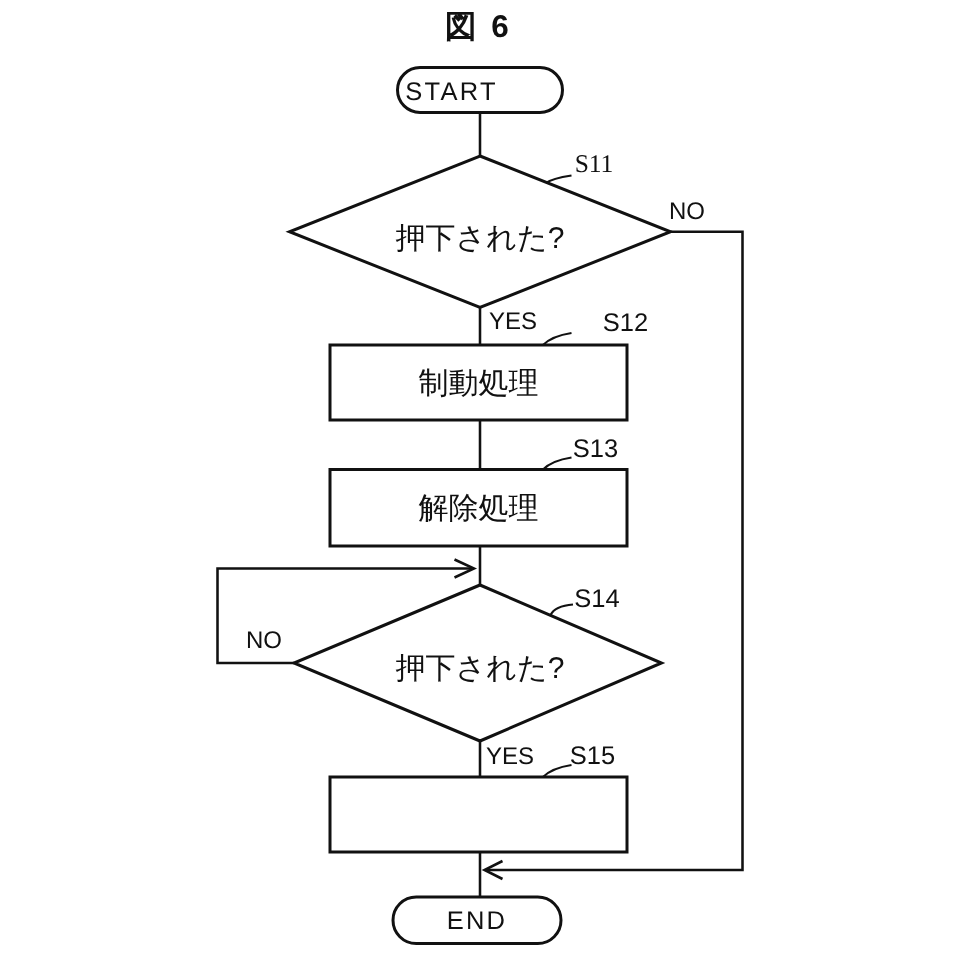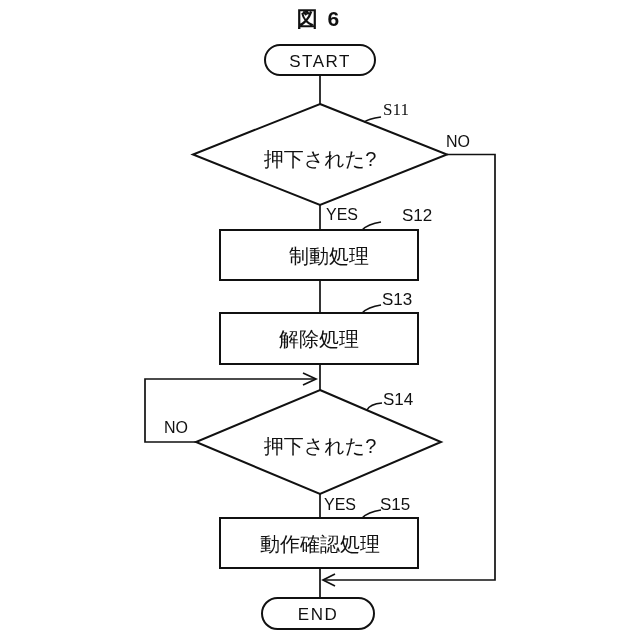--- a/index.html
+++ b/index.html
@@ -54,39 +54,38 @@
 
     <path class="leader" d="M381 117 Q368 119 364 122"></path>
     <path class="leader" d="M381 222 Q368 224 362 230"></path>
     <path class="leader" d="M381 305 Q368 307 362 313"></path>
     <path class="leader" d="M382 403 Q370 404 367 410"></path>
     <path class="leader" d="M381 510 Q368 512 362 518"></path>
   </svg>
 
   <div class="t title" style="left:319px; top:18px;">図 6</div>
 
-  <div class="t term" style="left:320px; top:61px;">START</div>
+  <div class="t term" style="left:301px; top:61px;">START</div>
 
   <div class="t q" style="left:320px; top:159px;">
     <div>押下された?</div>
   </div>
   <div class="t step" style="left:396px; top:109px;font-family:Liberation Serif, serif;">S11</div>
   <div class="t branch" style="left:458px; top:142px;">NO</div>
   <div class="t branch" style="left:342px; top:215px;">YES</div>
 
   <div class="t step" style="left:417px; top:215px;">S12</div>
-  <div class="t jp" style="left:319px; top:256px;margin-left:10px;">制動処理</div>
+  <div class="t jp" style="left:319px; top:256px;">制動処理</div>
 
   <div class="t step" style="left:397px; top:299px;">S13</div>
   <div class="t jp" style="left:319px; top:339px;">解除処理</div>
 
   <div class="t branch" style="left:176px; top:428px;">NO</div>
   <div class="t q" style="left:320px; top:446px;">
     <div>押下された?</div>
   </div>
   <div class="t step" style="left:398px; top:399px;">S14</div>
   <div class="t branch" style="left:340px; top:505px;">YES</div>
 
   <div class="t step" style="left:395px; top:504px;">S15</div>
-  <div class="t jp" style="left:320px; top:544px;">動作確認処理</div>
 
   <div class="t term" style="left:318px; top:614px;">END</div>
 </div>
 
 </body></html>

